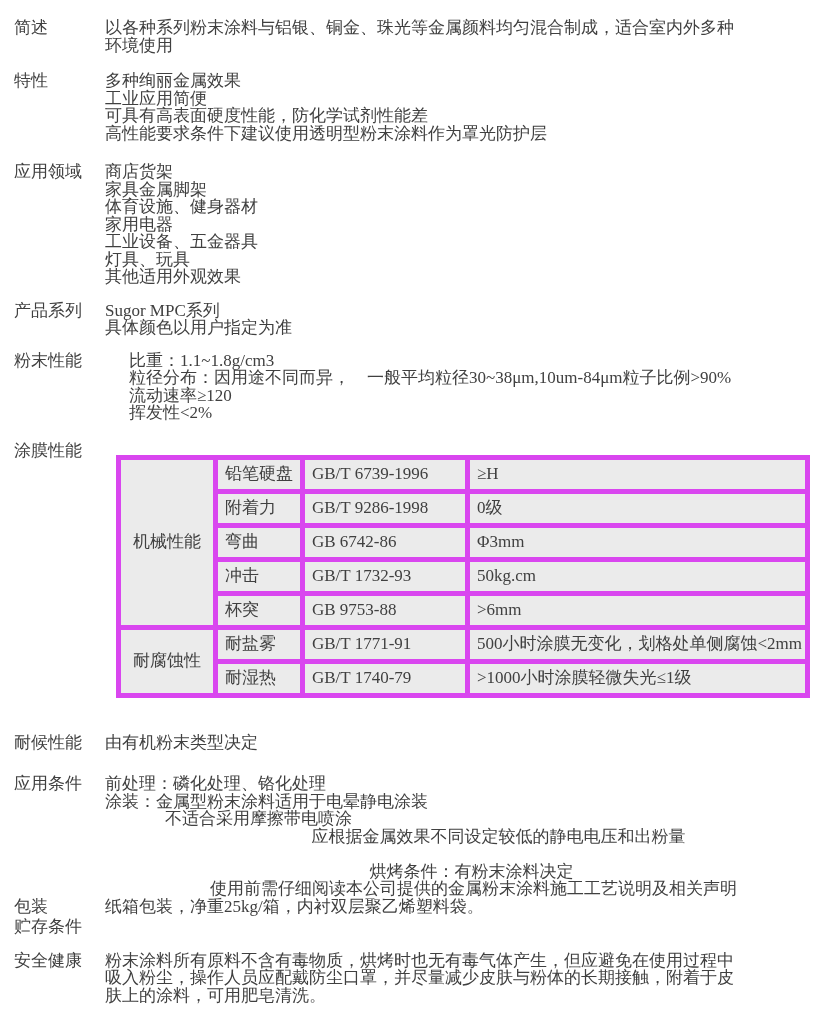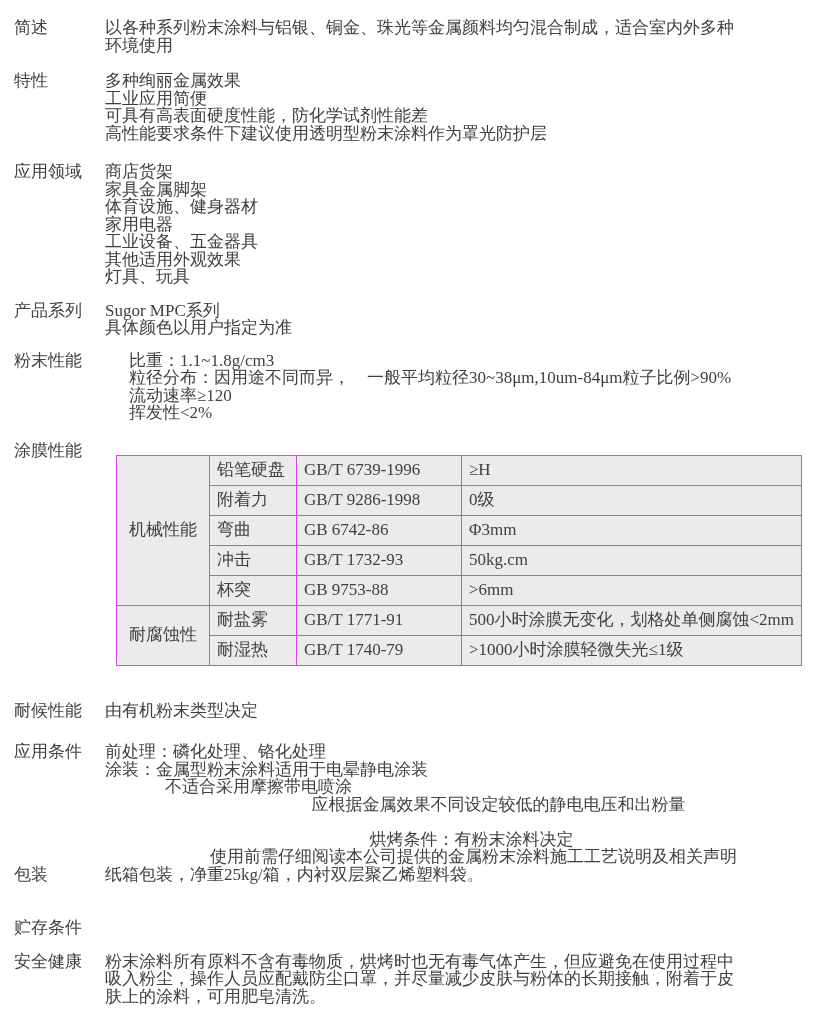--- a/index.html
+++ b/index.html
@@ -42,21 +42,21 @@
     white-space: pre;
   }
   .perf-table {
     border-collapse: collapse;
     table-layout: fixed;
     margin: 13px 0 0 11px;
     background: #ebebeb;
     border: 1px solid #6e6e6e;
   }
   .perf-table td {
-    border: 1px solid #d946ef;
+    border: 5px solid #d946ef;
     height: 29px;
     padding: 0 2px 0 7px;
     font-size: 17px;
     line-height: 18px;
     overflow: hidden;
     white-space: nowrap;
   }
   .perf-table td.group-cell {
     text-align: center;
     vertical-align: middle;
@@ -84,22 +84,22 @@
       </div>
     </div>
     <div class="section" style="margin-top: 21px;">
       <div class="label">应用领域</div>
       <div class="content">
         <div class="line">商店货架</div>
         <div class="line">家具金属脚架</div>
         <div class="line">体育设施、健身器材</div>
         <div class="line">家用电器</div>
         <div class="line">工业设备、五金器具</div>
+        <div class="line">灯具、玩具</div>
         <div class="line">其他适用外观效果</div>
-        <div class="line">灯具、玩具</div>
       </div>
     </div>
     <div class="section" style="margin-top: 16px;">
       <div class="label">产品系列</div>
       <div class="content">
         <div class="line">Sugor MPC系列</div>
         <div class="line">具体颜色以用户指定为准</div>
       </div>
     </div>
     <div class="section" style="margin-top: 15px; gap: 24px;">
@@ -180,21 +180,21 @@
         <div class="line" style="padding-left: 8px; text-align: center;">烘烤条件：有粉末涂料决定</div>
         <div class="line" style="padding-left: 105px;">使用前需仔细阅读本公司提供的金属粉末涂料施工工艺说明及相关声明</div>
       </div>
     </div>
     <div class="section" style="">
       <div class="label">包装</div>
       <div class="content">
         <div class="line">纸箱包装，净重25kg/箱，内衬双层聚乙烯塑料袋。</div>
       </div>
     </div>
-    <div class="section" style="margin-top: 36px;">
+    <div class="section" style="margin-top: 3px;">
       <div class="label">贮存条件</div>
     </div>
     <div class="section" style="margin-top: 16px;">
       <div class="label">安全健康</div>
       <div class="content">
         <div class="line">粉末涂料所有原料不含有毒物质，烘烤时也无有毒气体产生，但应避免在使用过程中</div>
         <div class="line">吸入粉尘，操作人员应配戴防尘口罩，并尽量减少皮肤与粉体的长期接触，附着于皮</div>
         <div class="line">肤上的涂料，可用肥皂清洗。</div>
       </div>
     </div>

